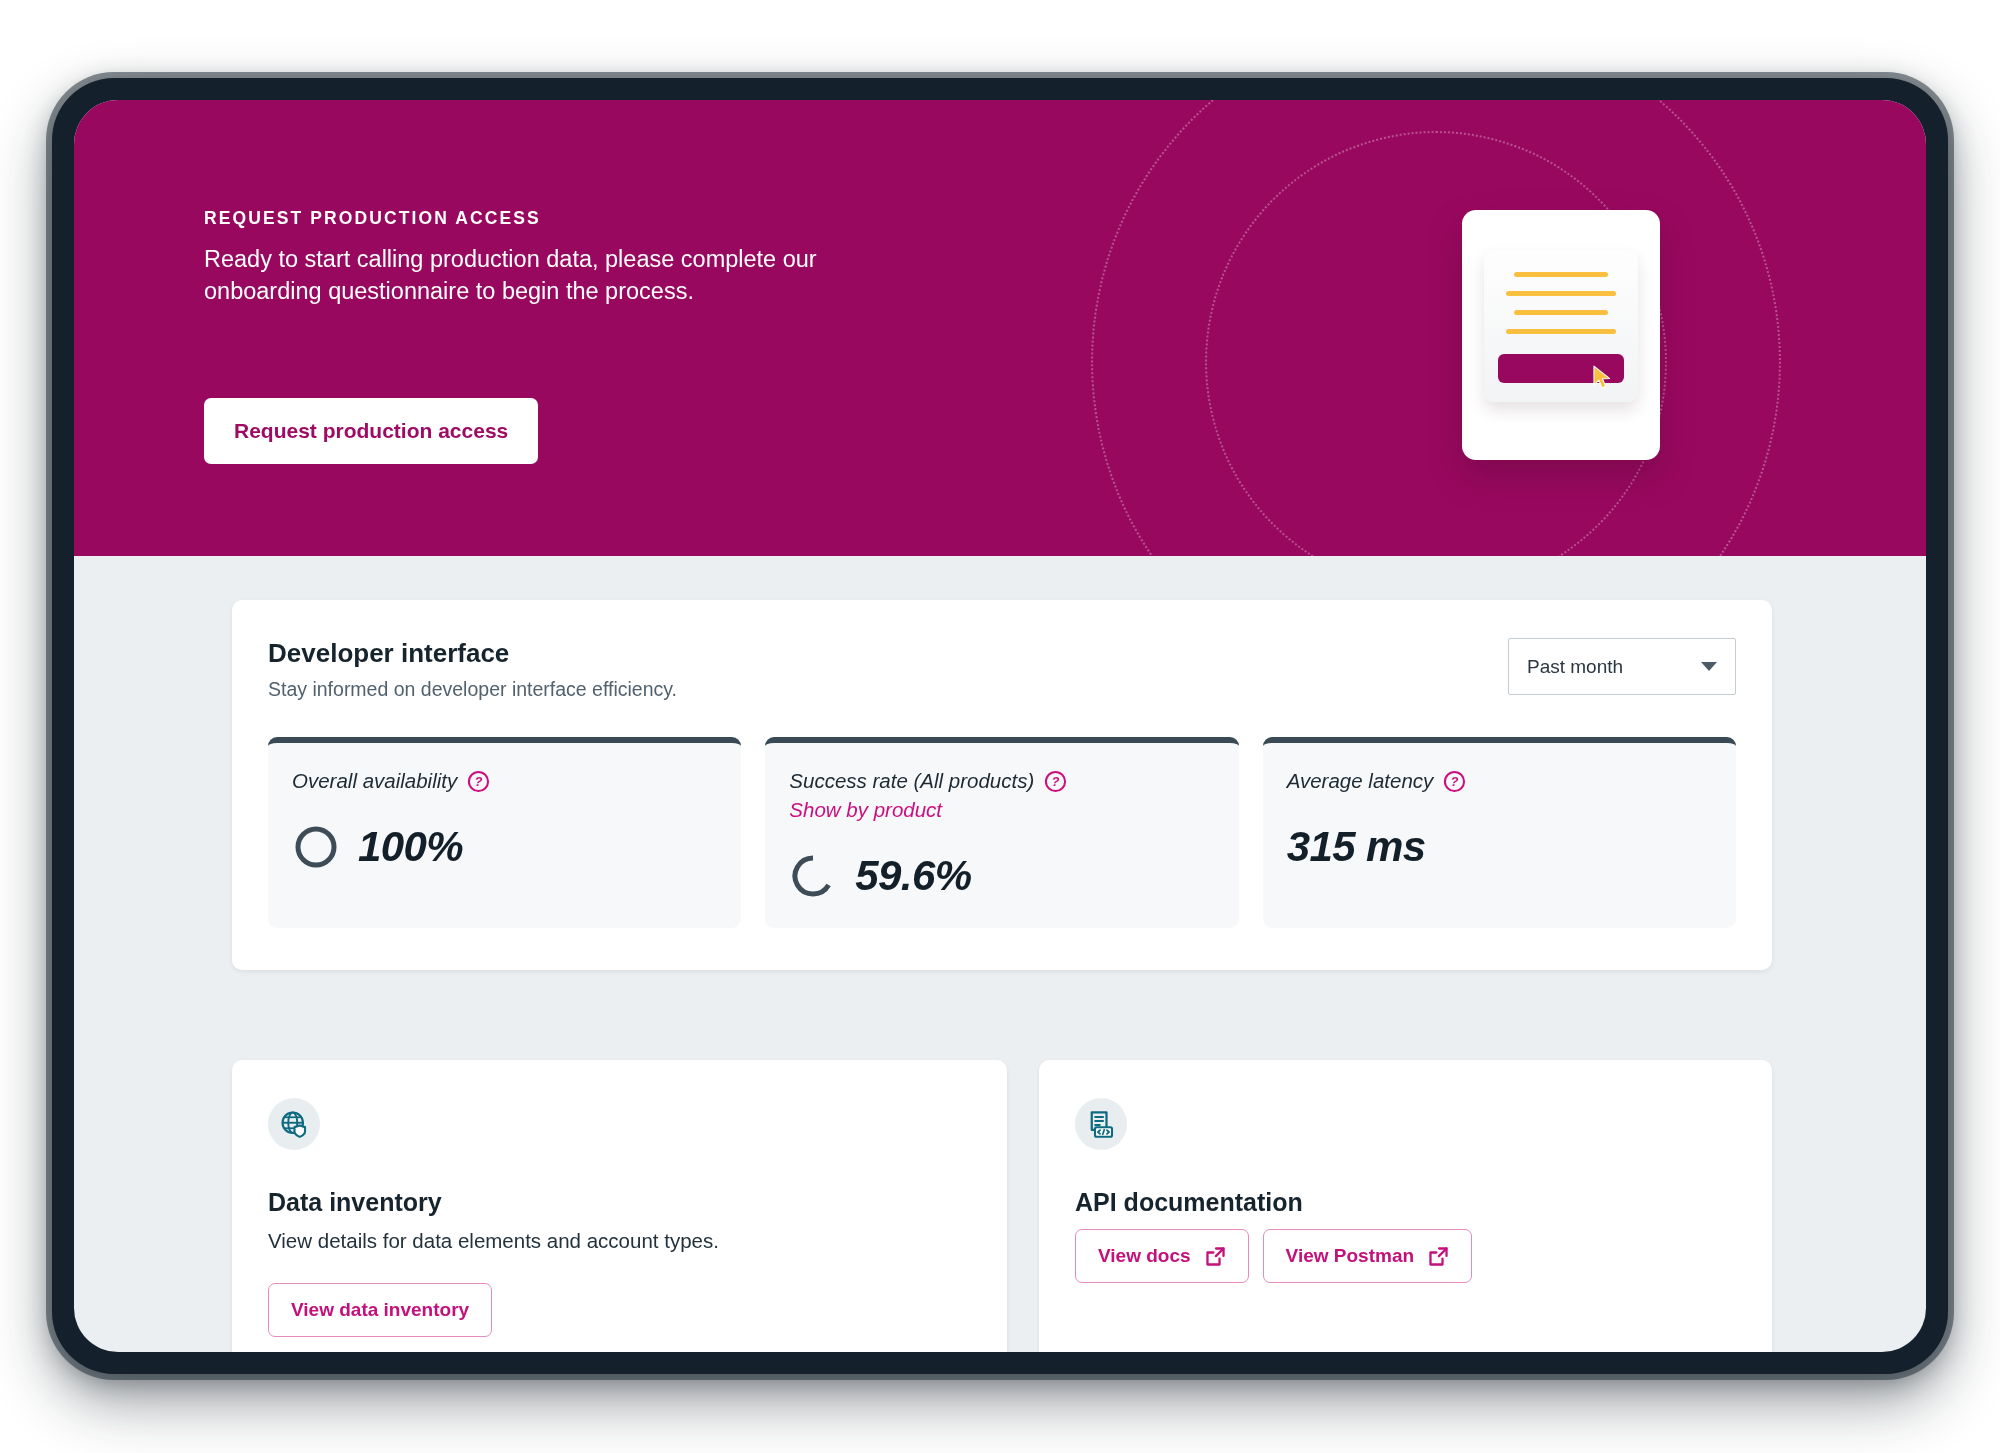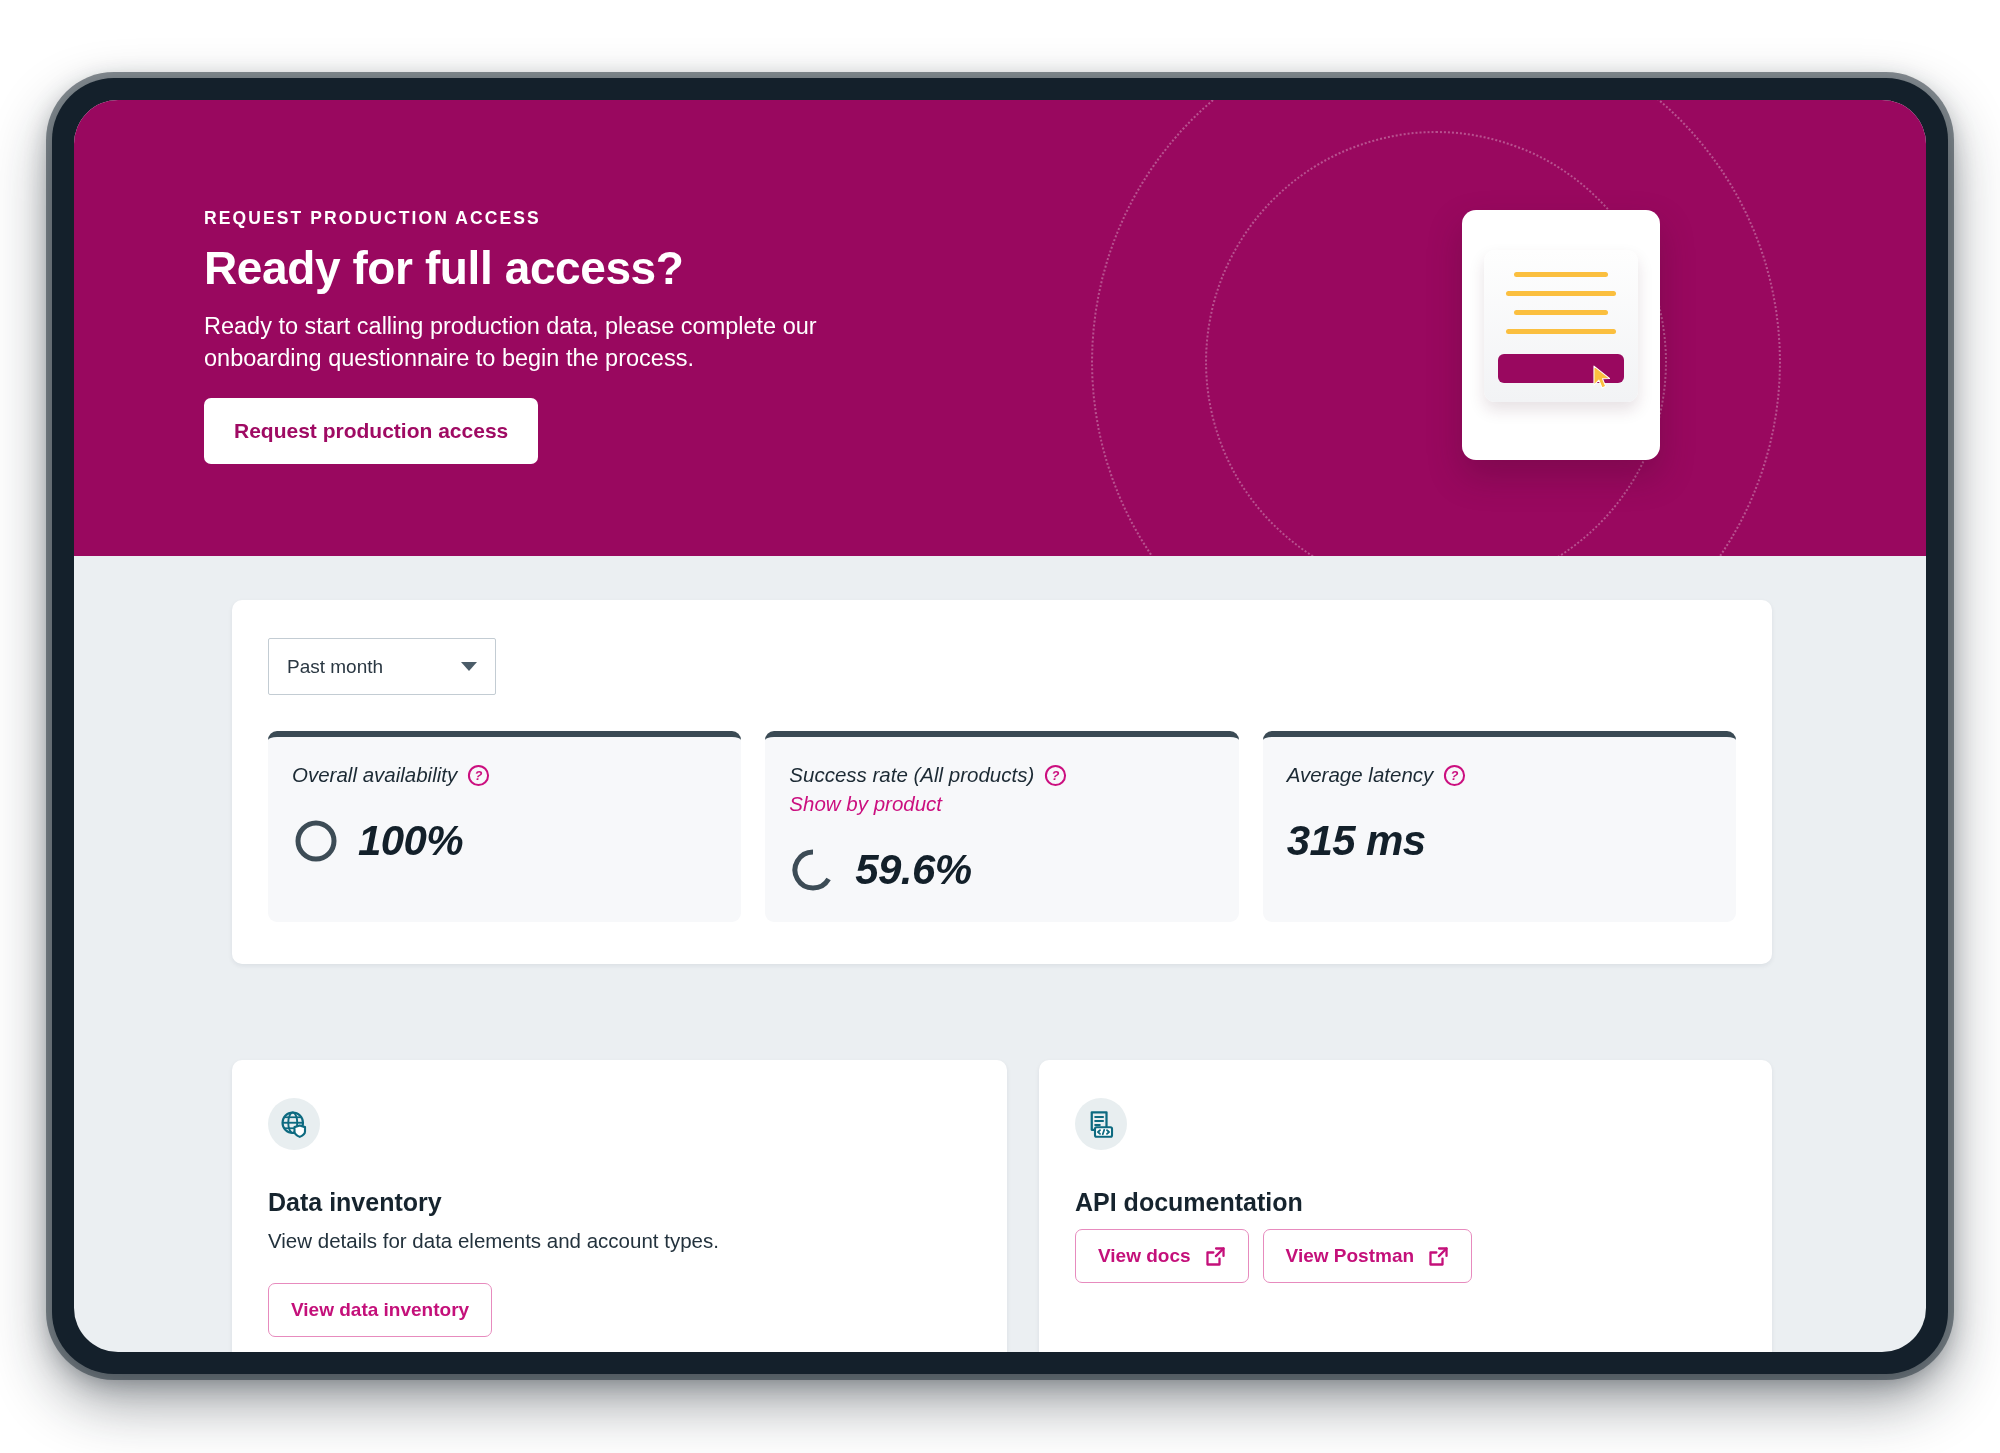--- a/index.html
+++ b/index.html
@@ -327,21 +327,20 @@
 
     <section id="hero">
 
       <div class="hero-rings">
         <div class="ring outer"></div>
         <div class="ring inner"></div>
       </div>
 
       <div class="hero-text">
         <div class="eyebrow">REQUEST PRODUCTION ACCESS</div>
-        <h1 class="hero-title">Ready for full access?</h1>
         <p class="hero-sub">Ready to start calling production data, please complete our onboarding questionnaire to begin the process.</p>
       </div>
 
       <button id="request-access-button">Request production access</button>
 
       <div id="hero-illustration">
         <div class="doc-outer"></div>
         <div class="doc-inner">
           <div class="doc-line" style="left:30px; top:22px;  width:94px;"></div>
           <div class="doc-line" style="left:22px; top:41px;  width:110px;"></div>
@@ -351,20 +350,24 @@
           <svg class="doc-cursor" viewBox="0 0 20 26">
             <path d="M1 1 L1 21 L6.2 15.8 L9.6 24 L13.4 22.3 L10 14.4 L17.4 14 Z" fill="#fbbf3f" stroke="#ffffff" stroke-width="1.1" stroke-linejoin="round"></path>
           </svg>
         </div>
       </div>
     </section>
 
     <section id="dev-panel">
 
       <div class="panel-head">
+        <div>
+          <div id="panel-title">Developer interface</div>
+          <div id="panel-sub">Stay informed on developer interface efficiency.</div>
+        </div>
 
         <div id="period-select">
           <span class="sel-label">Past month</span>
           <span class="caret"></span>
         </div>
       </div>
 
       <div id="metrics">
 
         <div class="metric-card">

